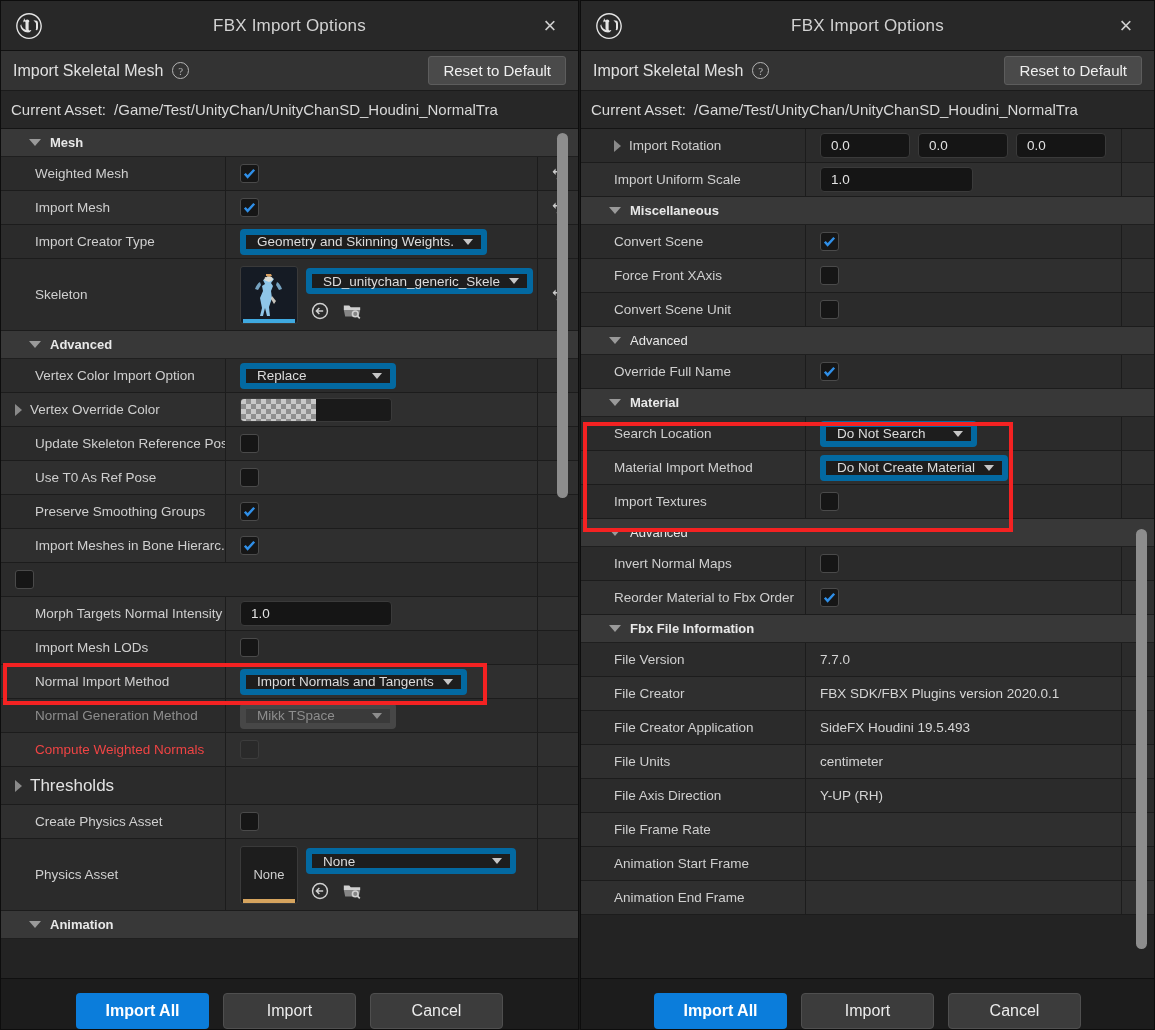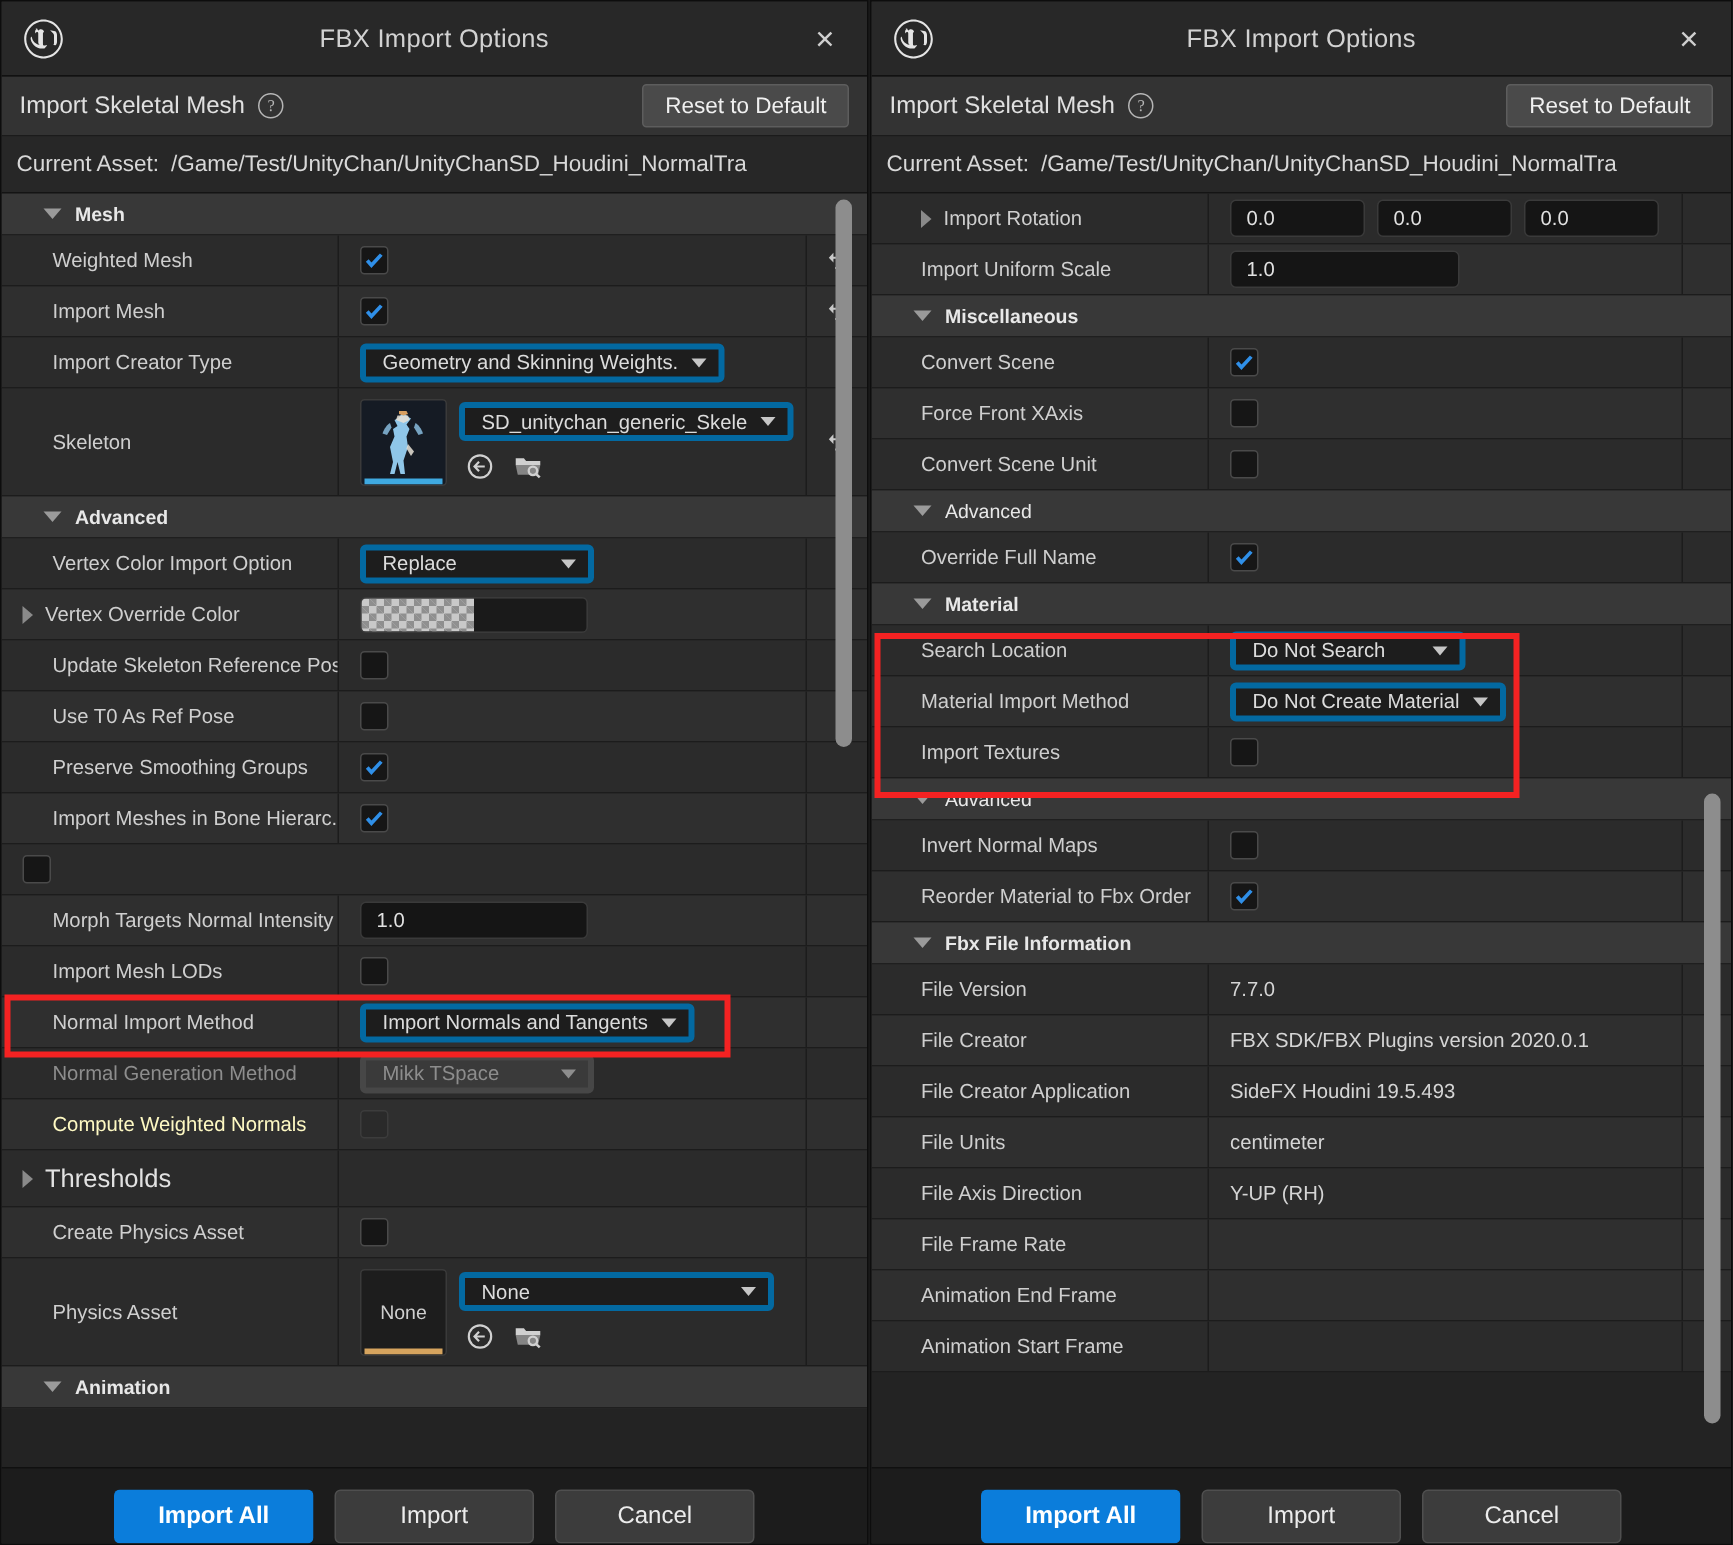--- a/index.html
+++ b/index.html
@@ -130,21 +130,21 @@
     width:19px; height:19px; border-radius:3px;
     background:#161616; border:1px solid #4a4a4a;
     display:flex; align-items:center; justify-content:center;
     cursor:pointer; flex:0 0 19px;
   }
   .checkbox.on svg { display:block; }
   .checkbox svg { display:none; }
   .checkbox.dim { background:#2a2a2a; border-color:#3c3c3c; }
 
   .combo {
-    background:#1d1d1d; border:4px solid #0369a1; border-radius:4px;
+    background:#1d1d1d; border:6px solid #0369a1; border-radius:4px;
     height:26px; display:inline-flex; align-items:center;
     padding:0 8px 0 11px; gap:9px;
     font-size:13.5px; color:#dcdcdc; cursor:pointer;
     white-space:nowrap;
   }
   .combo.wide { min-width:210px; justify-content:space-between; }
   .combo.disabled { background:#3a3a3a; color:#8d8d8d; border-color:#474747; }
   .chev { width:0;height:0; border-left:5px solid transparent;border-right:5px solid transparent;border-top:6px solid #c6c6c6; }
   .combo.disabled .chev { border-top-color:#8d8d8d; }
 
@@ -461,21 +461,21 @@
           <div class="val">
             <span class="combo disabled wide" style="min-width:156px">
               <span>Mikk TSpace</span>
               <span class="chev"></span>
             </span>
           </div>
           <div class="tail"></div>
         </div>
 
         <div class="prow alt">
-          <div class="name" style="color:#fef9c3">Compute Weighted Normals</div>
+          <div class="name" style="color:#ef4444">Compute Weighted Normals</div>
           <div class="val">
               <span class="checkbox dim"></span>
             </div>
           <div class="tail"></div>
         </div>
 
         <div class="prow" style="min-height:38px">
           <div class="name has-tri big">
             <span class="tri-right"></span>
             <span>Thresholds</span>
@@ -747,30 +747,30 @@
         </div>
 
         <div class="prow alt">
           <div class="name">File Frame Rate</div>
           <div class="val">
               <span class="infoval"></span>
             </div>
           <div class="tail"></div>
         </div>
 
+        <div class="prow">
+          <div class="name">Animation Start Frame</div>
+          <div class="val">
+              <span class="infoval"></span>
+            </div>
+          <div class="tail"></div>
+        </div>
+
         <div class="prow alt">
           <div class="name">Animation End Frame</div>
-          <div class="val">
-              <span class="infoval"></span>
-            </div>
-          <div class="tail"></div>
-        </div>
-
-        <div class="prow">
-          <div class="name">Animation Start Frame</div>
           <div class="val">
               <span class="infoval"></span>
             </div>
           <div class="tail"></div>
         </div>
 
       </div>
 
       <div class="vscroll" style="right:7px; top:400px; height:420px;"></div>
     </div>

